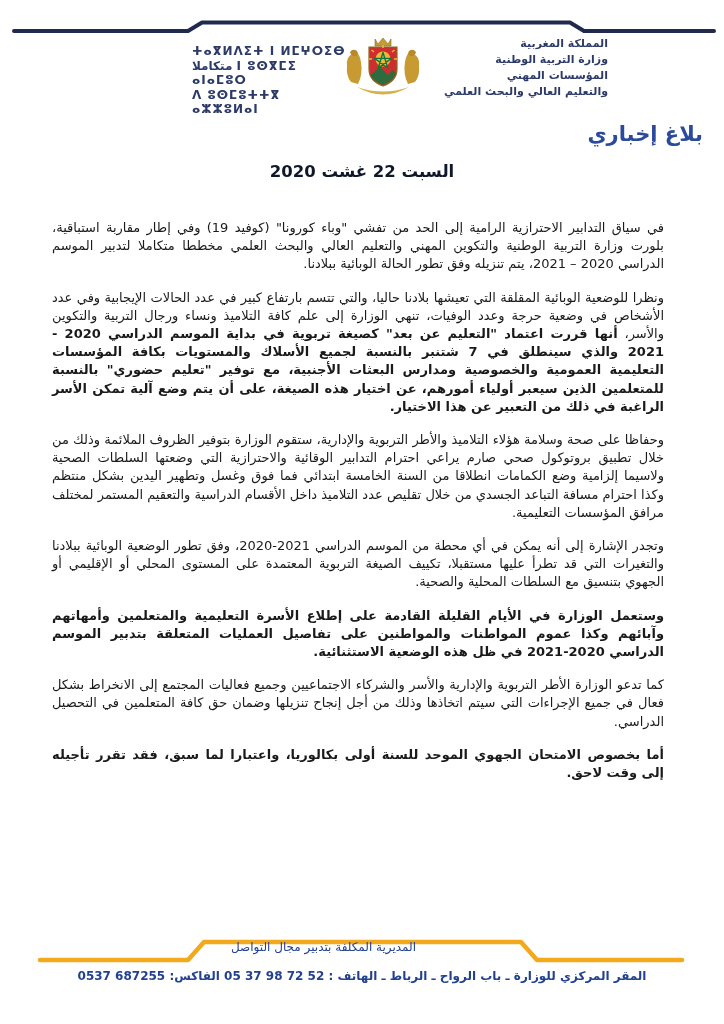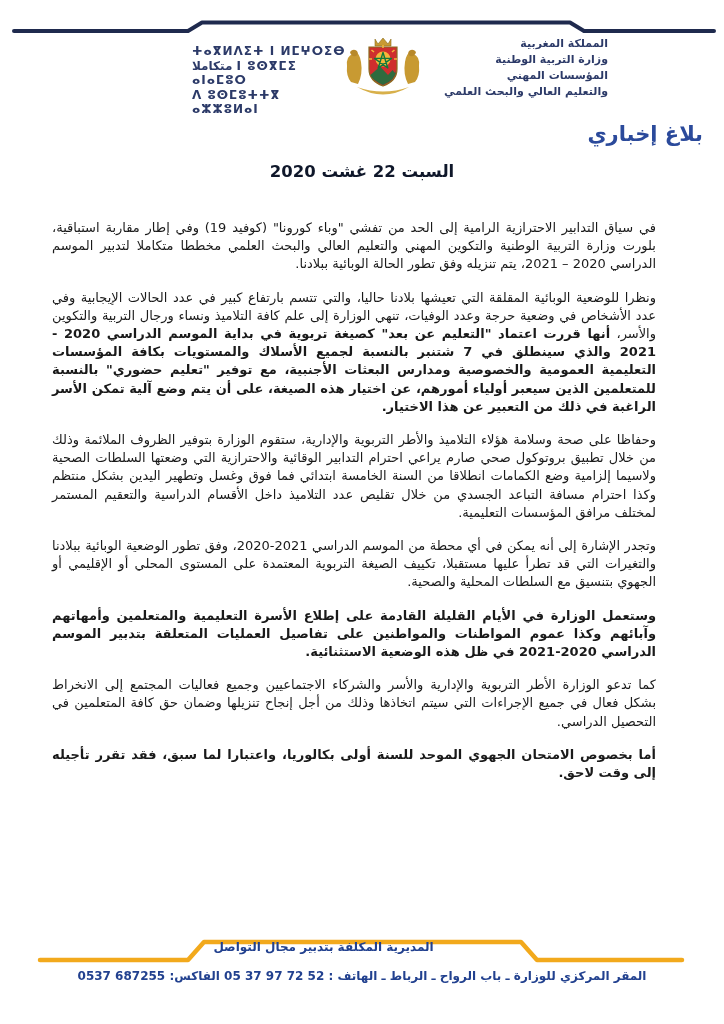--- a/index.html
+++ b/index.html
@@ -26,29 +26,29 @@
   }
   .doc-title{
     position:absolute;top:122px;left:0;width:703px;text-align:right;
     font-size:21px;font-weight:700;color:#2b4a9b;
   }
   .doc-date{
     position:absolute;top:156px;left:0;width:724px;text-align:center;
     font-size:16.5px;font-weight:700;color:#0f172a;margin-top:6px;
   }
   .body-text{
-    position:absolute;top:219px;right:68px;left:52px;
+    position:absolute;top:219px;right:60px;left:52px;
     font-size:13px;line-height:18.2px;text-align:justify;
   }
   .body-text p{margin:0 0 15px 0;}
   .body-text .bold{font-weight:700;}
   .footer-rule{position:absolute;top:934px;left:0;}
   .footer-line1{
     position:absolute;top:940px;left:0;width:647px;text-align:center;
-    font-size:12px;font-weight:700;color:#22418f;
+    font-size:12px;font-weight:400;color:#22418f;
   }
   .footer-line2{
     position:absolute;top:969px;left:0;width:724px;text-align:center;
     font-size:12px;font-weight:700;color:#22418f;
   }
   .footer-line2 .num{direction:ltr;unicode-bidi:embed;}
 </style>
 </head>
 <body>
 
@@ -109,17 +109,17 @@
       <p><span class="bold">أما بخصوص الامتحان الجهوي الموحد للسنة أولى بكالوريا، واعتبارا لما سبق، فقد تقرر تأجيله إلى وقت لاحق.</span></p>
     </div>
 
   <svg class="footer-rule" width="724" height="30" viewBox="0 0 724 30">
     <path d="M40 26 H188 L204 8 H521 L537 26 H682" fill="none" stroke="#f2a91c" stroke-width="4.5" stroke-linejoin="round" stroke-linecap="round"></path>
   </svg>
   <div class="footer-line1">المديرية المكلفة بتدبير مجال التواصل</div>
   <div class="footer-line2">
     <span>المقر المركزي للوزارة ـ باب الرواح ـ الرباط ـ</span>
     <span>الهاتف :</span>
-    <span class="num">05 37 97 72 52</span>
+    <span class="num">05 37 98 72 52</span>
     <span>الفاكس:</span>
     <span class="num">0537 687255</span>
   </div>
 </div>
 
 </body></html>

